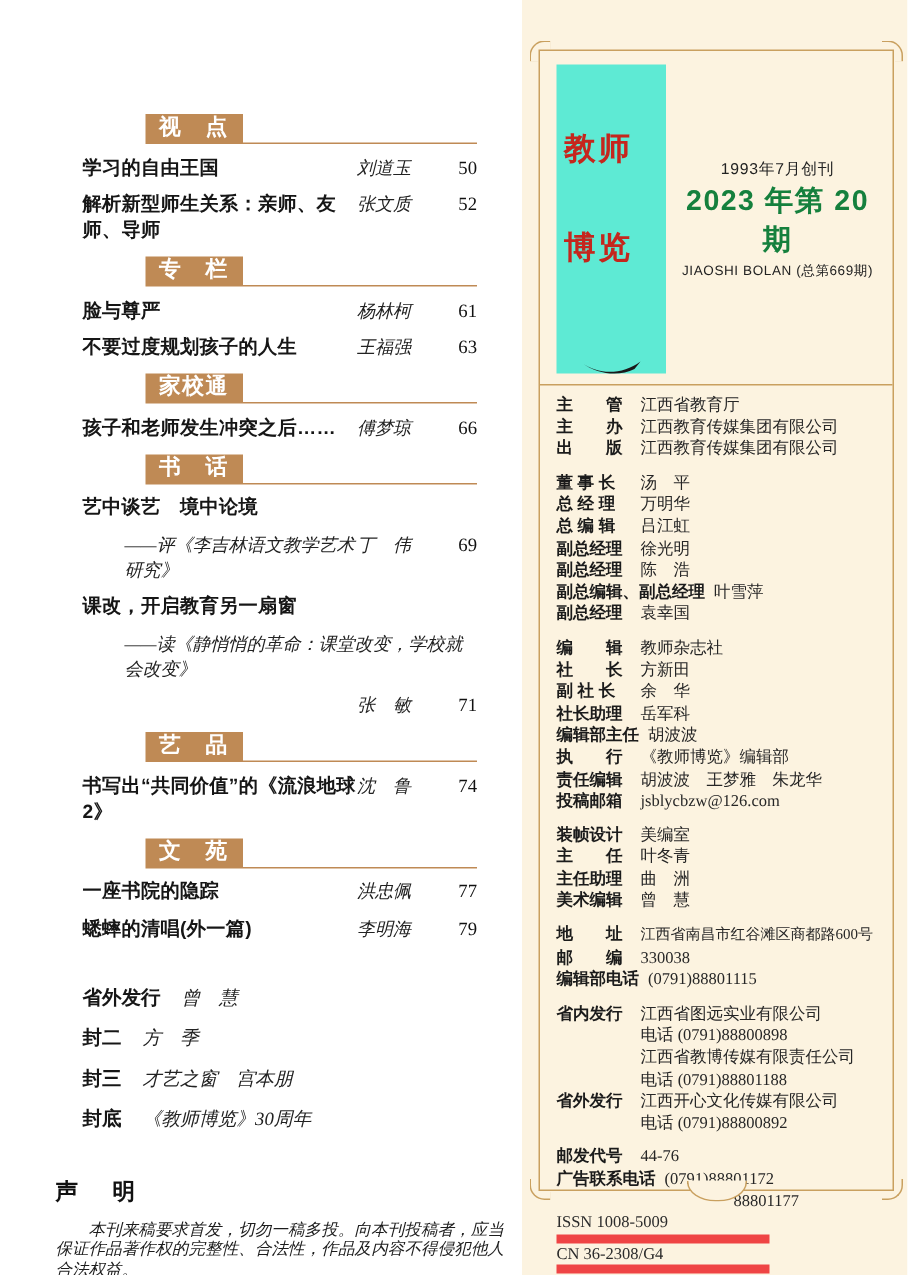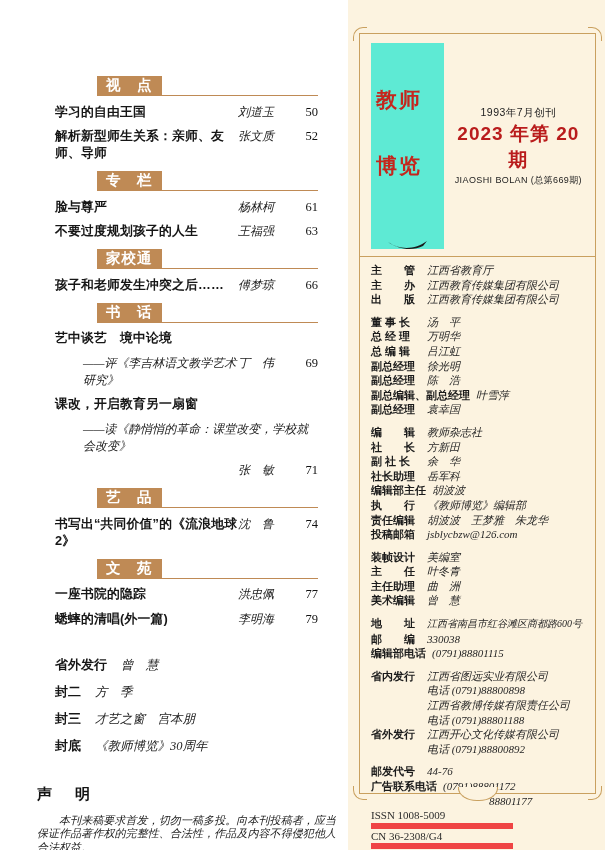--- a/index.html
+++ b/index.html
@@ -54,27 +54,27 @@
   }
   .mh-head{display:flex;align-items:center;gap:9px;margin:3px 0 0;}
   .logo{
     background:#5eead4;padding:2px 5px 6px;position:relative;
     color:#c5261d;font-weight:bold;font-size:21px;line-height:22px;letter-spacing:2px;
     white-space:pre;flex:0 0 auto;
   }
   .swoosh{position:absolute;left:16px;bottom:-1px;}
   .issue{flex:1;text-align:center;}
   .founded{font-size:10.5px;color:#222;letter-spacing:.5px;}
-  .issue-no{font-size:19px;font-weight:bold;color:#b91c1c;letter-spacing:1px;margin:1px 0;}
+  .issue-no{font-size:19px;font-weight:bold;color:#15803d;letter-spacing:1px;margin:1px 0;}
   .issue-sub{font-size:9px;color:#222;letter-spacing:.4px;}
   .head-rule{border-bottom:1px solid #c9a05f;margin:7px -11px 6px;}
   .mh{line-height:14.6px;font-size:11px;white-space:nowrap;}
   .mh.gap{margin-top:8px;}
   .mh-l{display:inline-block;min-width:50px;margin-right:6px;font-weight:bold;color:#1b1b1b;white-space:pre;}
-  .mh-v{font-family:"Liberation Serif",serif;font-style:italic;color:#262626;}
+  .mh-v{font-family:"Liberation Serif",serif;color:#262626;}
   .mh-v.vs2{font-size:10px;}
   .mh.ind2 .mh-v{padding-left:118px;}
   .mh.rule{border-bottom:6px solid #ef4444;width:142px;}
   .mh.rule .mh-v{font-style:normal;font-family:"Liberation Serif",serif;color:#2b2b2b;}
 </style>
 </head>
 <body>
 
 <div class="left">
 

